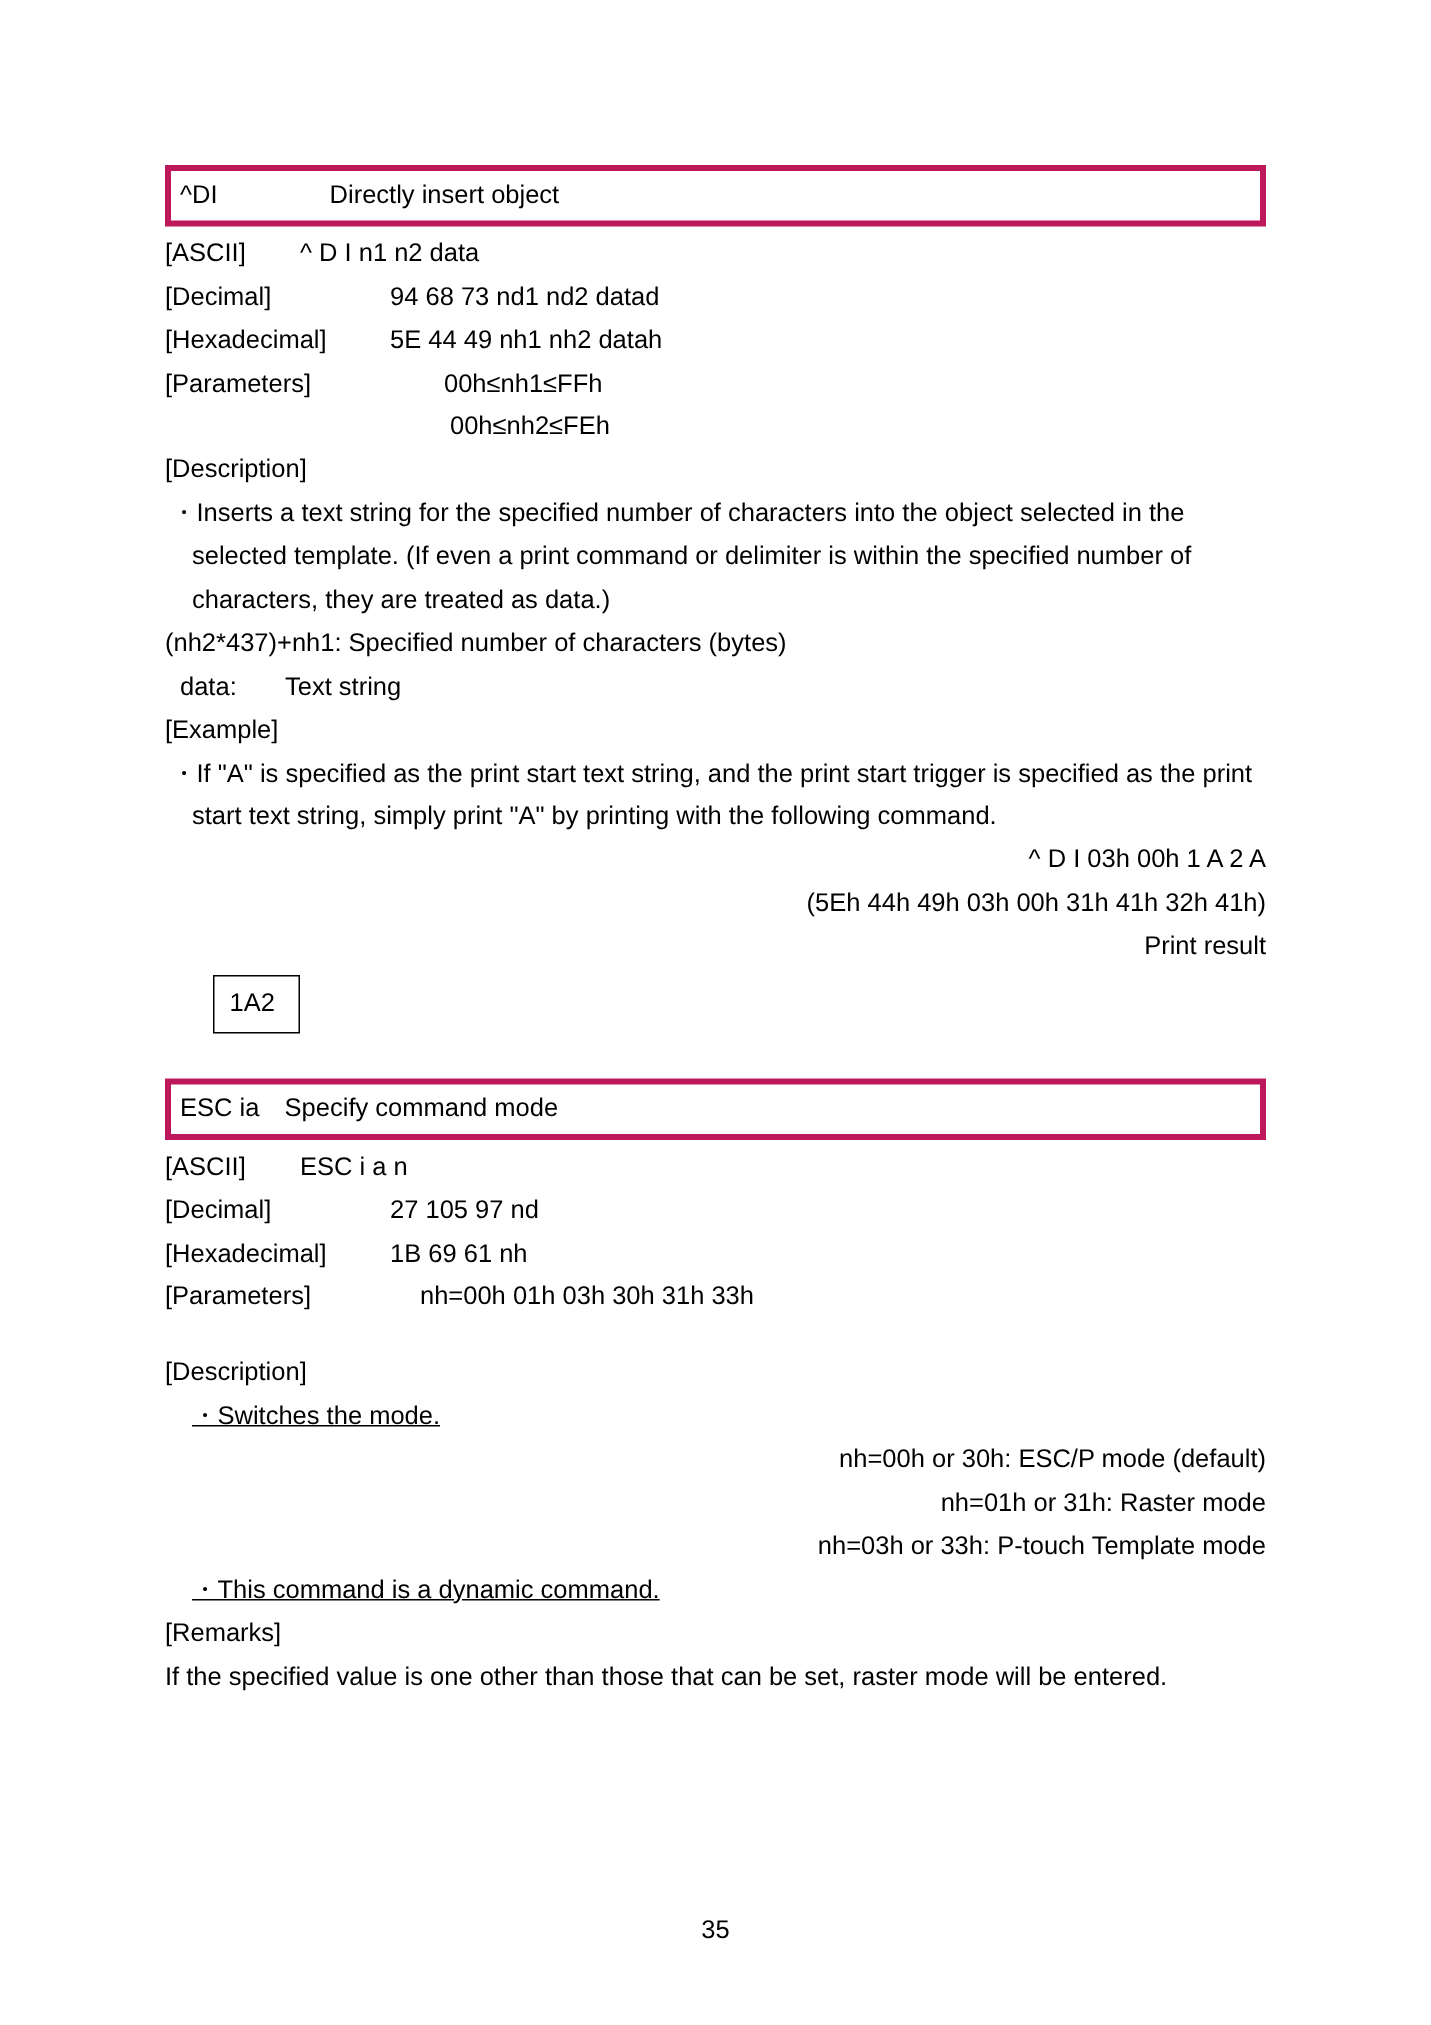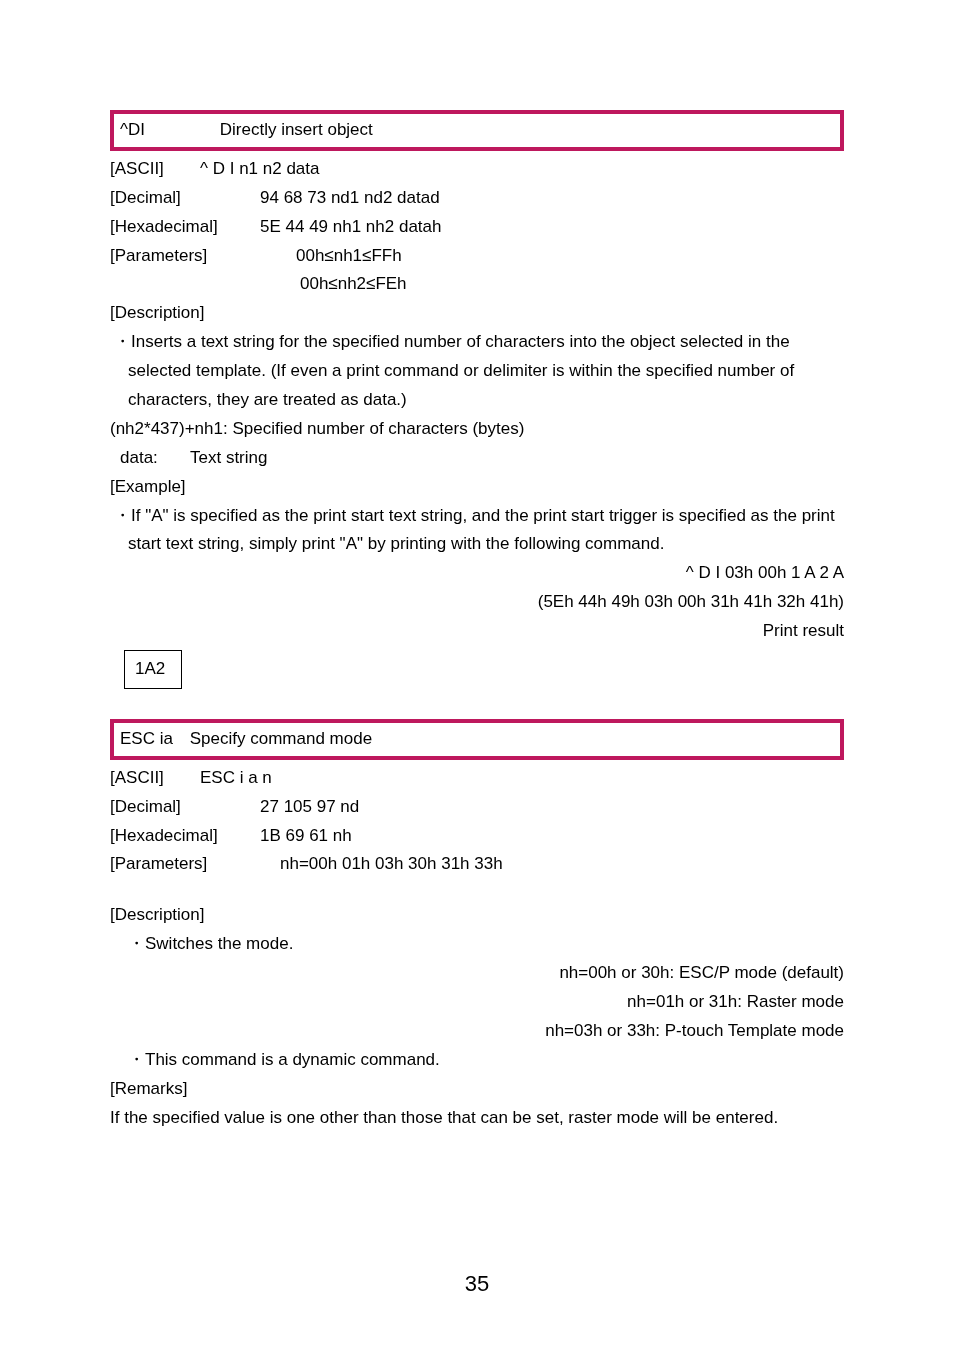--- a/index.html
+++ b/index.html
@@ -33,46 +33,47 @@
   .label {
     display: inline-block;
     width: 150px;
   }
   .label-sm {
     display: inline-block;
     width: 70px;
   }
   .indent {
     padding-left: 18px;
+    text-decoration: underline;
   }
   .indent2 {
     padding-left: 34px;
     text-align: right;
   }
   .indent-param {
     padding-left: 190px;
   }
   .bullet {
     padding-left: 18px;
     text-indent: -14px;
   }
   .result-box {
     border: 1.5px solid #000;
     display: inline-block;
     padding: 4px 16px 4px 10px;
     margin-top: 4px;
-    margin-left: 14px;
+    margin-left: 32px;
   }
   .page-num {
     position: absolute;
     bottom: 48px;
     left: 0;
     width: 954px;
     text-align: center;
-    font-size: 22px;
+    font-size: 17px;
     margin-top: 48px;
   }
   .section-gap {
     height: 30px;
   }
 </style>
 </head>
 <body>
 
 

